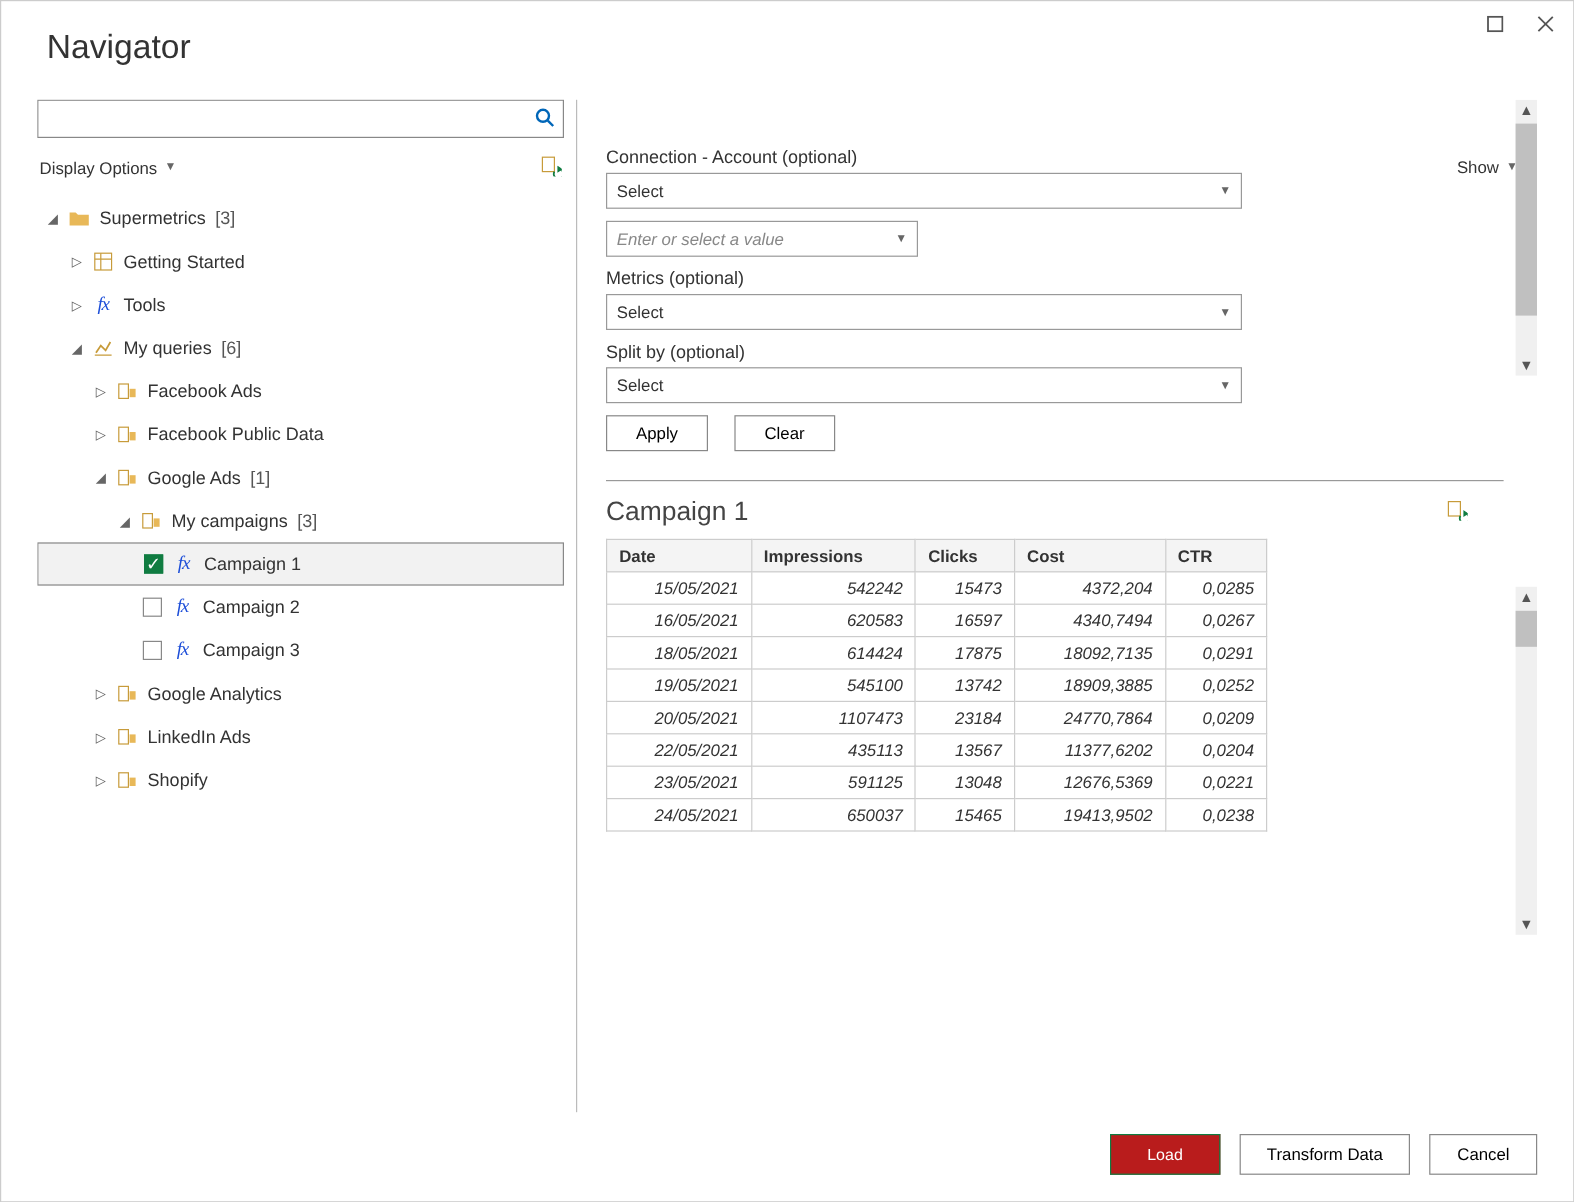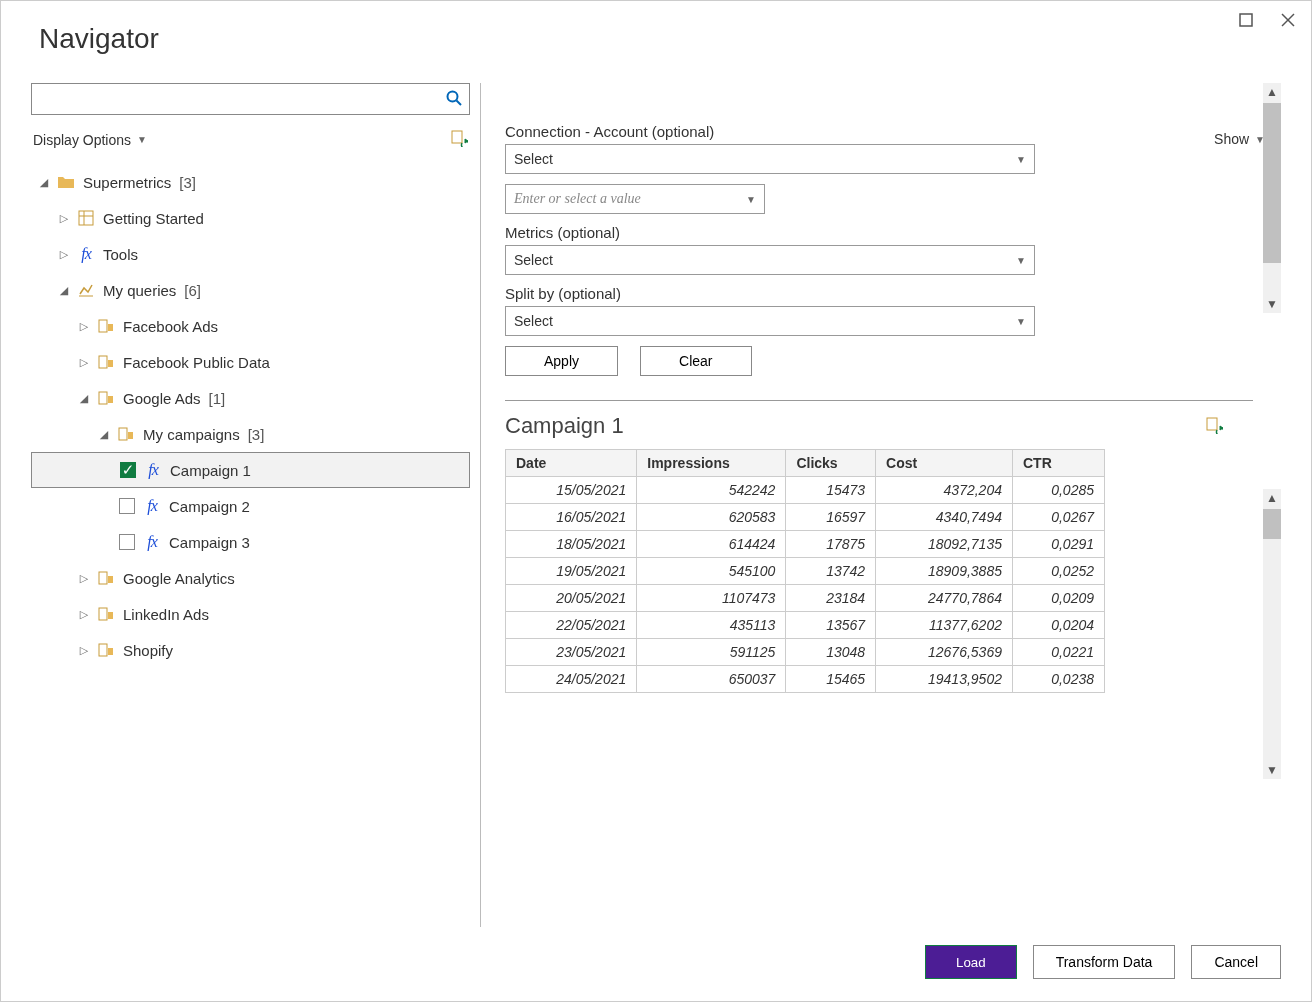--- a/index.html
+++ b/index.html
@@ -29,35 +29,35 @@
 .indent-1 { padding-left: 28px; }
 .indent-2 { padding-left: 48px; }
 .indent-3 { padding-left: 68px; }
 .indent-4 { padding-left: 88px; }
 .right-pane { flex: 1; display: flex; flex-direction: column; padding-left: 24px; position: relative; }
 .show-menu { position: absolute; top: 0; right: 16px; display: flex; align-items: center; gap: 6px; margin-top: 48px; }
 .form-area { width: 530px; }
 .field-label { font-size: 15px; color: #333; margin-top: 4px; margin-bottom: 4px; }
 .field-select { border: 1px solid #999; height: 30px; display: flex; align-items: center; justify-content: space-between; padding: 0 8px; margin-bottom: 10px; background: #fff; }
 .field-select .placeholder { color: #888; font-style: italic; }
-.field-select-narrow { width: 260px; font-family: Liberation Serif, serif; }
-.btn { border: 1px solid #888; background: #fff; padding: 6px 38px; font-size: 14px; cursor: default; }
+.field-select-narrow { width: 260px; }
+.btn { border: 1px solid #888; background: #fff; padding: 6px 24px; font-size: 14px; cursor: default; }
 .btn-row { display: flex; gap: 22px; margin-top: 8px; }
 .divider { border-top: 1px solid #999; margin: 24px 0 12px 0; }
 .preview-header { display: flex; justify-content: space-between; align-items: center; margin-bottom: 10px; padding-right: 30px; }
 .preview-title { font-size: 22px; font-weight: 400; color: #444; }
-.data-table { border-collapse: collapse; width: 600px; }
+.data-table { border-collapse: collapse; width: 551px; }
 .data-table th, .data-table td { border: 1px solid #ccc; padding: 5px 10px; font-size: 14px; }
 .data-table th { background: #f4f4f4; text-align: left; font-weight: 600; }
 .data-table td { text-align: right; font-style: italic; }
 .scroll-track { position: absolute; right: 0; width: 18px; background: #f0f0f0; display: flex; flex-direction: column; justify-content: space-between; align-items: center; }
 .scroll-arrow { font-size: 12px; color: #555; padding: 2px 0; }
 .scroll-thumb { background: #c0c0c0; width: 18px; }
 .bottom-bar { display: flex; justify-content: flex-end; gap: 16px; padding-top: 18px; }
-.bottom-bar .btn-primary { background: #4c1d95; color: #fff; border: 1px solid #107c41; padding: 8px 30px; }
+.bottom-bar .btn-primary { background: #b91c1c; color: #fff; border: 1px solid #107c41; padding: 8px 30px; }
 .bottom-bar .btn { padding: 8px 22px; }
 .refresh-icon svg { stroke: #107c41; }
 .count-tag { color: #555; }
 .table-outer { position: relative; }
 .caret-down { font-size: 10px; color: #666; }
 </style>
 </head>
 <body>
 
 <div class="window">

